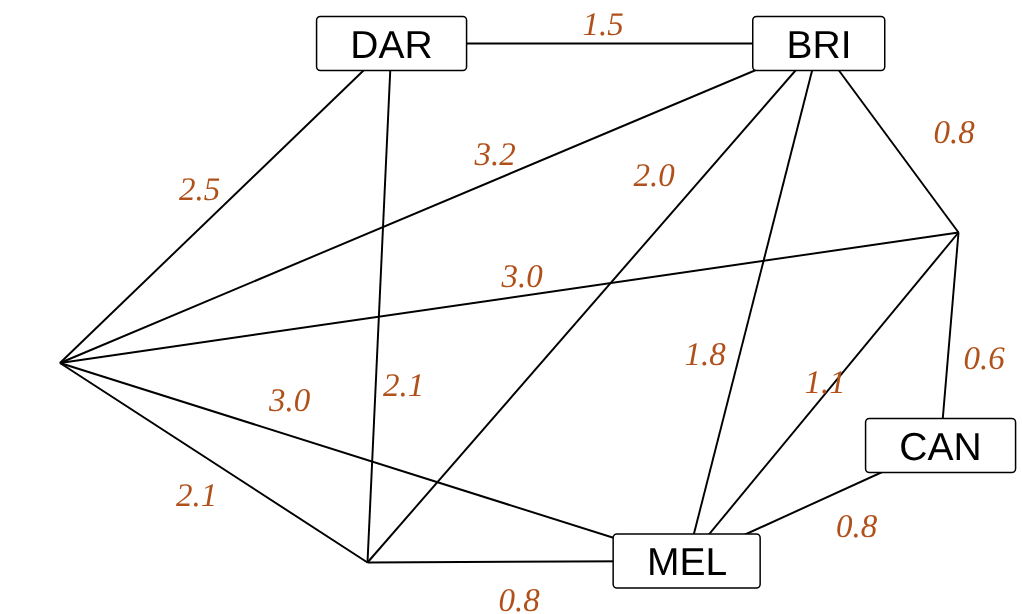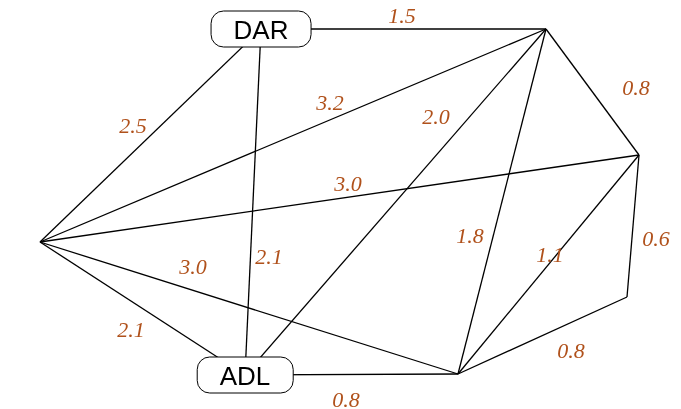--- a/index.html
+++ b/index.html
@@ -30,21 +30,21 @@
   }
   .node {
     position: absolute;
     transform: translate(-50%, -50%);
     box-sizing: border-box;
     min-width: 78px;
     height: 37px;
     padding: 0 22px;
     background: #ffffff;
     border: 1.6px solid #000000;
-    border-radius: 13px;
+    border-radius: 3px;
     display: flex;
     align-items: center;
     justify-content: flex-end;
   }
   .node span {
     font-family: "Liberation Sans", sans-serif;
     font-size: 26px;
     color: #000000;
     line-height: 1;
     white-space: nowrap;
@@ -80,16 +80,22 @@
       <text x="436" y="124" class="edge-label" fill="#b0511b">2.0</text>
       <text x="470" y="243" class="edge-label" fill="#b0511b">1.8</text>
       <text x="550" y="262" class="edge-label" fill="#b0511b">1.1</text>
       <text x="656" y="246" class="edge-label" fill="#b0511b">0.6</text>
       <text x="571" y="358" class="edge-label" fill="#b0511b">0.8</text>
       <text x="346" y="407" class="edge-label" fill="#b0511b">0.8</text>
     </svg>
 <div class="node" style="left: 261px; top: 29px;">
       <span>DAR</span>
     </div>
-    <div class="node" style="left: 245px; top: 375px;">
-      <span>ADL</span>
+    <div class="node" style="left: 546px; top: 29px;">
+      <span>BRI</span>
+    </div>
+    <div class="node" style="left: 627px; top: 297px;">
+      <span>CAN</span>
+    </div>
+    <div class="node" style="left: 458px; top: 374px;">
+      <span>MEL</span>
     </div>
   </div>
 
 </body></html>

